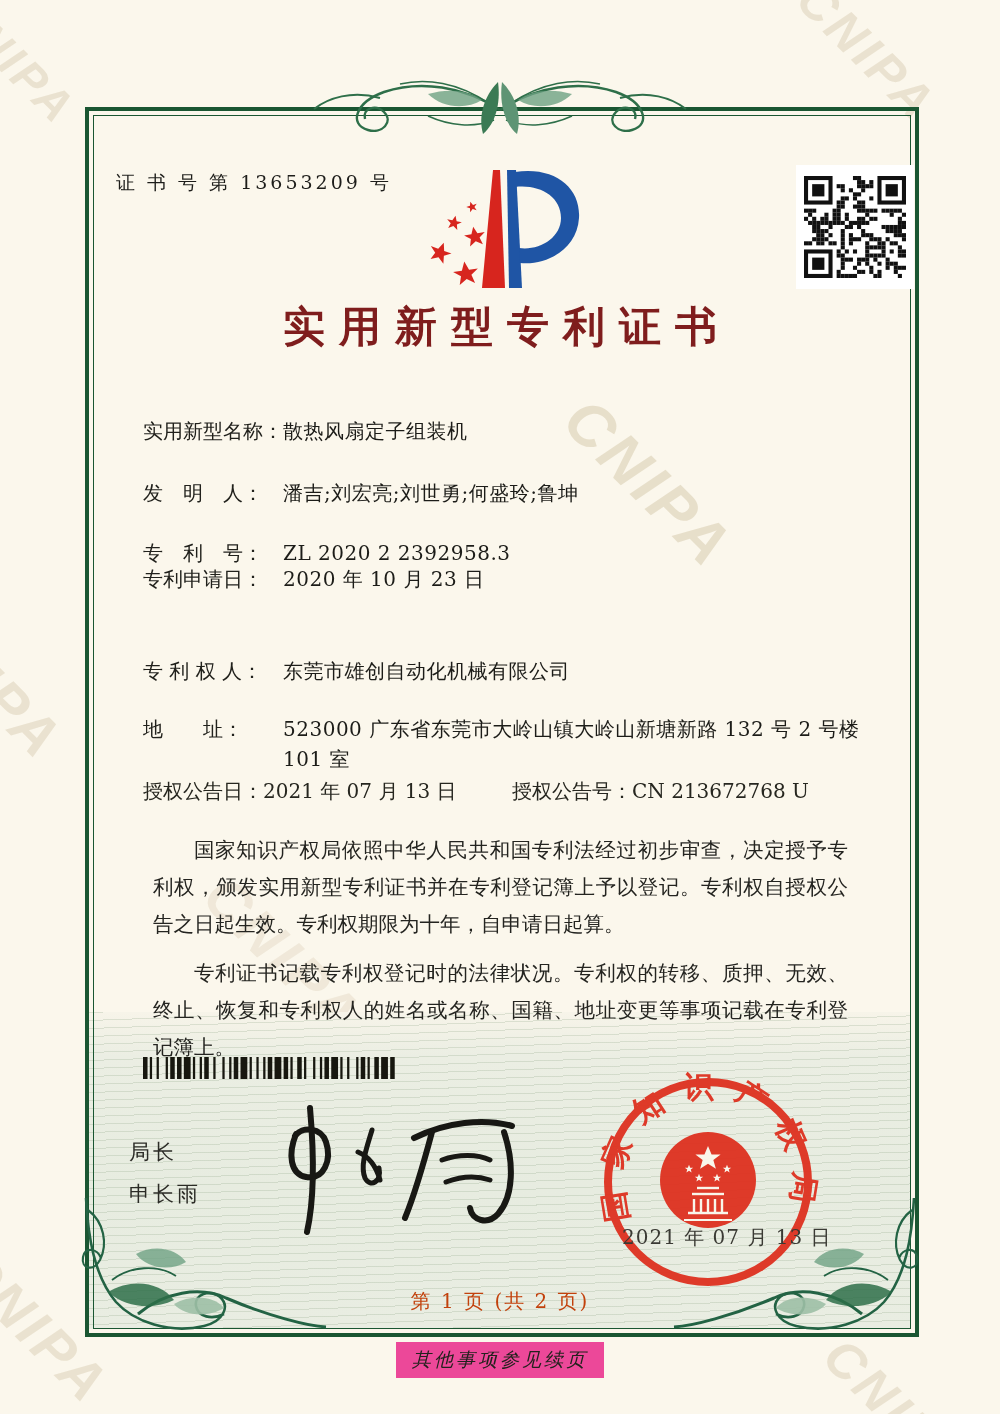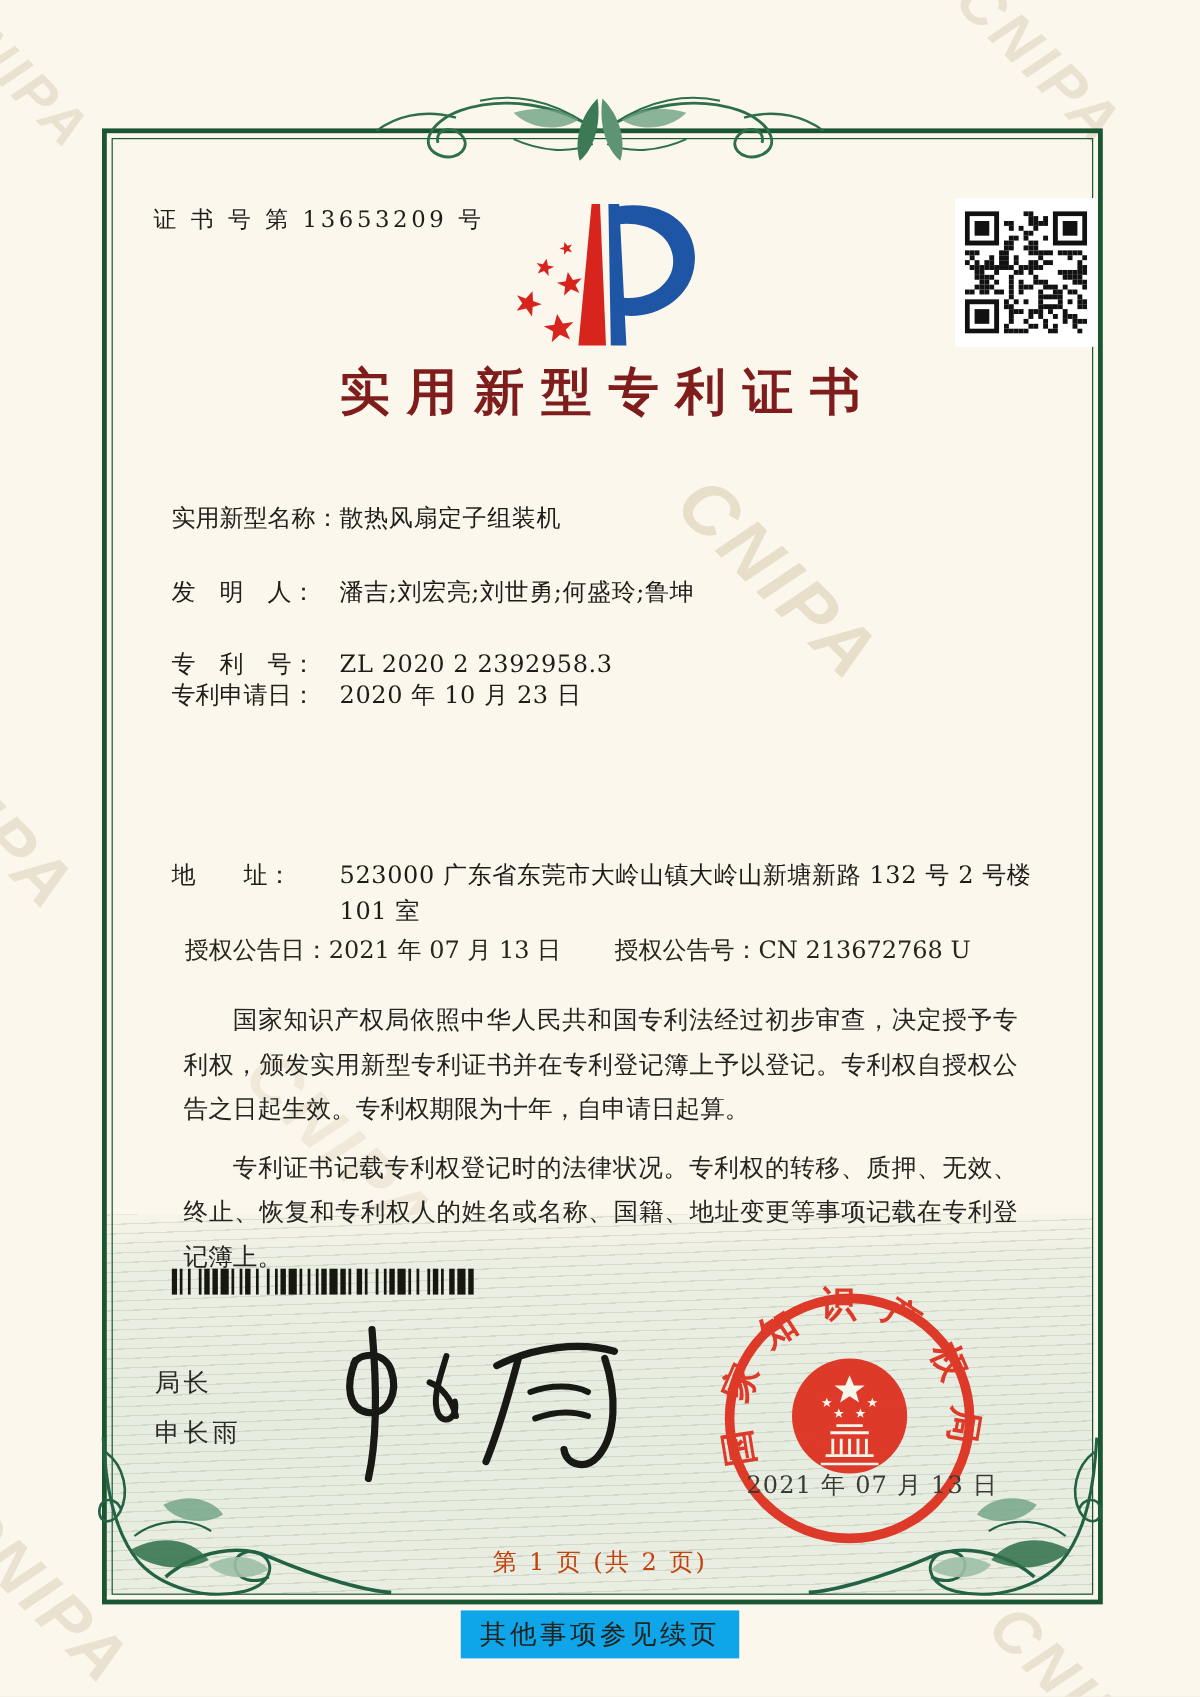--- a/index.html
+++ b/index.html
@@ -13,21 +13,21 @@
   .band{position:absolute;left:89px;top:1012px;width:822px;height:317px;z-index:1;
         background:linear-gradient(#f7f4e9 0%,#ebeee3 14%,#e7ece0 55%,#e9ede2 100%);}
   .band .waves{position:absolute;inset:0;
         background:repeating-linear-gradient(178deg,rgba(140,163,132,.25) 0 1px,transparent 1px 8px);}
   
   .frame{position:absolute;left:85px;top:107px;width:826px;height:1222px;z-index:2;
          border:4px solid #1a5632;pointer-events:none;}
   .frame::after{content:"";position:absolute;inset:4px;border:1.5px solid #1a5632;}
   .ornament{position:absolute;z-index:3;pointer-events:none;}
   
-  .cert-no{position:absolute;left:128px;top:170px;z-index:4;font-size:19px;letter-spacing:3px;color:#1d1d1a;}
+  .cert-no{position:absolute;left:116px;top:170px;z-index:4;font-size:19px;letter-spacing:3px;color:#1d1d1a;}
   .logo{position:absolute;left:423px;top:164px;width:172px;height:130px;z-index:4;}
   .qr-box{position:absolute;left:796px;top:165px;width:118px;height:124px;background:#fff;z-index:4;
           display:flex;align-items:center;justify-content:center;}
   .title{position:absolute;left:0;top:299px;width:100%;text-align:center;z-index:4;
          font-size:42px;font-weight:bold;letter-spacing:14px;padding-left:14px;box-sizing:border-box;color:#7f1d1d;}
   
   .field{position:absolute;left:143px;z-index:4;font-size:20px;line-height:30px;}
   .field .lbl{display:inline-block;min-width:140px;vertical-align:top;color:#21211c;}
   .field .val{display:inline-block;vertical-align:top;color:#1c1c18;letter-spacing:.5px;}
   .val-wrap{max-width:578px;}
@@ -41,22 +41,22 @@
   .bureau{position:absolute;left:129px;top:1138px;z-index:4;
           font-family:"Liberation Sans","DejaVu Sans",sans-serif;font-size:21px;color:#2b2b26;}
   .bureau div{margin-bottom:14px;letter-spacing:3px;}
   .signature{position:absolute;left:262px;top:1100px;width:276px;height:140px;z-index:5;}
   .seal{position:absolute;left:596px;top:1070px;width:224px;height:224px;z-index:5;opacity:.93;}
   .seal-date{position:absolute;left:622px;top:1224px;width:176px;text-align:center;z-index:6;
              font-size:20px;color:#3a3a34;white-space:nowrap;letter-spacing:1px;}
   .page-info{position:absolute;left:0;top:1288px;width:100%;text-align:center;z-index:4;
              font-size:20px;letter-spacing:2px;color:#c2410c;}
   .footer-note{position:absolute;left:0;top:1342px;width:100%;text-align:center;z-index:4;}
-  .footer-note span{display:inline-block;background:#0ea5e9;padding:5px 16px;
-             font-size:22px;letter-spacing:3px;color:#22221d;}
+  .footer-note span{display:inline-block;background:#ec4899;padding:5px 16px;
+             font-size:19px;letter-spacing:3px;color:#22221d;font-style:italic;}
 </style>
 </head>
 <body>
 
 <div class="page">
 
   <span class="wm" style="left:-26px;top:-16px;font-size:46px">CNIPA</span>
   <span class="wm" style="left:826px;top:-30px;font-size:50px">CNIPA</span>
   <span class="wm" style="left:600px;top:384px;font-size:62px;color:rgba(199,184,148,.38)">CNIPA</span>
   <span class="wm" style="left:-62px;top:586px;font-size:58px">CNIPA</span>
@@ -358,25 +358,28 @@
   </div>
   <div class="field" style="top:478px">
     <span class="lbl">发　明　人：</span><span class="val">潘吉;刘宏亮;刘世勇;何盛玲;鲁坤</span>
   </div>
   <div class="field" style="top:538px">
     <span class="lbl">专　利　号：</span><span class="val">ZL 2020 2 2392958.3</span>
   </div>
   <div class="field" style="top:564px">
     <span class="lbl">专利申请日：</span><span class="val">2020 年 10 月 23 日</span>
   </div>
+  <div class="field" style="top:656px">
+    <span class="lbl">专 利 权 人：</span><span class="val">东莞市雄创自动化机械有限公司</span>
+  </div>
   <div class="field" style="top:714px">
     <span class="lbl">地　　址：</span><span class="val val-wrap">523000 广东省东莞市大岭山镇大岭山新塘新路 132 号 2 号楼 101 室</span>
   </div>
 
-  <div class="grant-group" style="left:154px;top:778px">
+  <div class="grant-group" style="left:143px;top:778px">
     <span>授权公告日：</span><span>2021 年 07 月 13 日</span>
   </div>
   <div class="grant-group" style="left:512px;top:778px">
     <span>授权公告号：</span><span>CN 213672768 U</span>
   </div>
 
   <div class="body-text">
     <p>国家知识产权局依照中华人民共和国专利法经过初步审查，决定授予专利权，颁发实用新型专利证书并在专利登记簿上予以登记。专利权自授权公告之日起生效。专利权期限为十年，自申请日起算。</p>
     <p>专利证书记载专利权登记时的法律状况。专利权的转移、质押、无效、终止、恢复和专利权人的姓名或名称、国籍、地址变更等事项记载在专利登记簿上。</p>
   </div>

